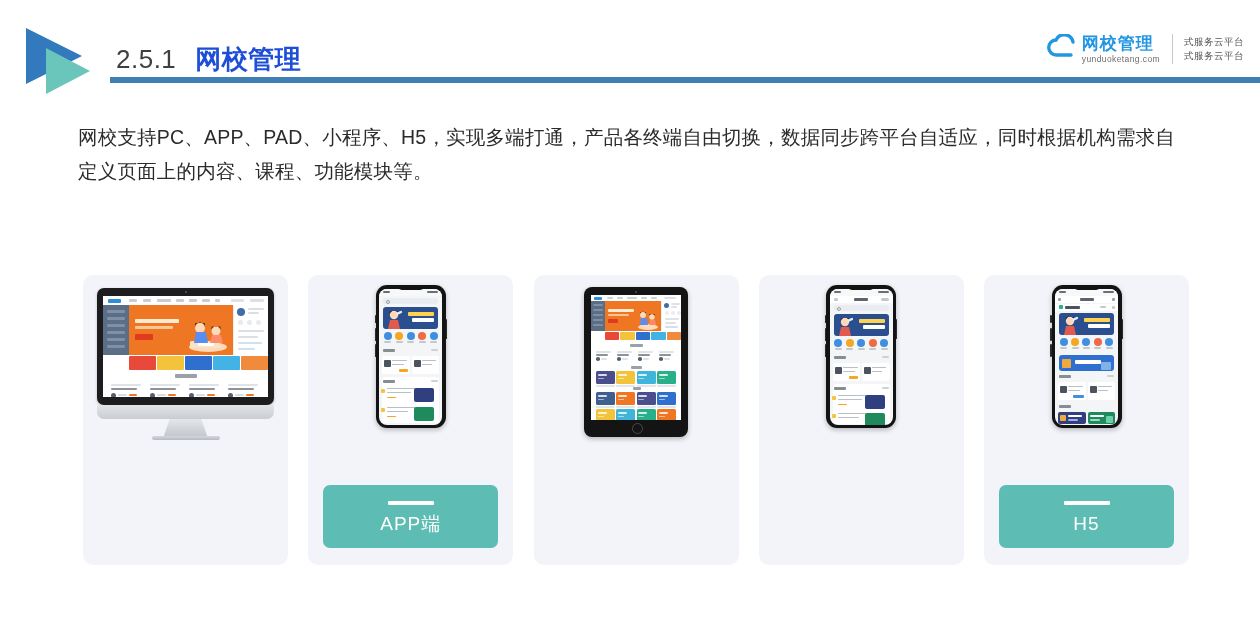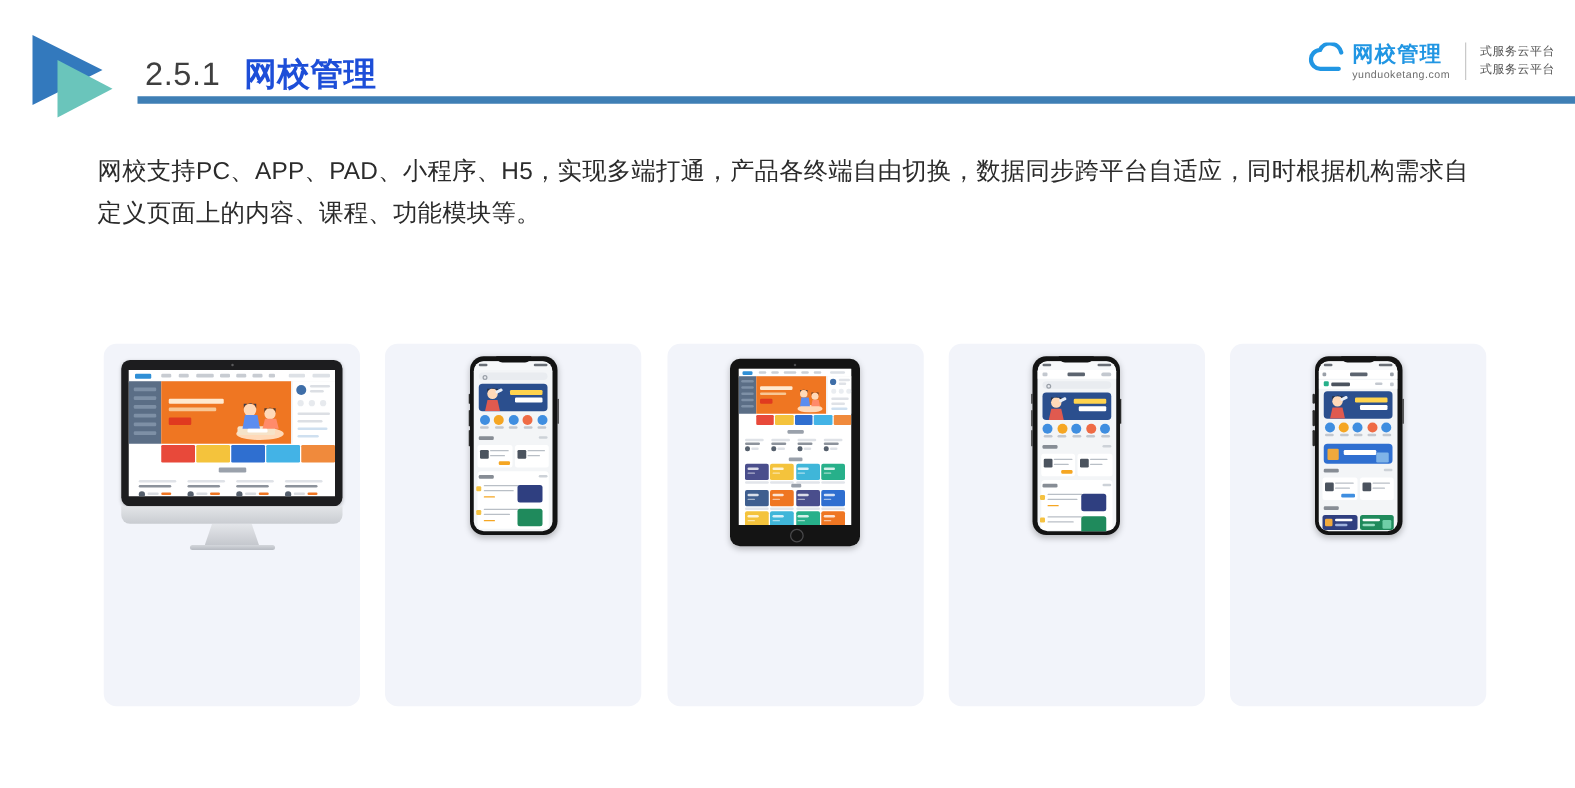--- a/index.html
+++ b/index.html
@@ -423,20 +423,24 @@
             <span class="dot"></span>
             <span class="l" style="top:0;width:28px"></span>
             <span class="l" style="top:4px;width:21px"></span>
             <span class="l" style="top:9px;width:9px;background:#f5a623"></span>
             <span class="th" style="background:#1f8a5c"></span>
           </div>
         </div>
         <div class="ip-notch"></div>
       </div>
     </div>
+    <div class="label-box">
+      <span class="label-bar"></span>
+      <span class="label-text">APP端</span>
+    </div>
   </div>
 
   <div class="card">
     <div class="device-area">
       <div class="ipad">
         <div class="ipad-frame"></div>
         <div class="ipad-cam"></div>
         <div class="ipad-screen">
           <div class="pd-nav"></div>
           <div class="pd-logo"></div>
@@ -786,15 +790,19 @@
             <div style="width:27.5px;height:12px;background:#1f8a5c;border-radius:2px;position:relative">
               <span style="position:absolute;left:2px;top:3px;width:14px;height:2px;background:#fff;border-radius:1px;display:block"></span>
               <span style="position:absolute;left:2px;top:7px;width:10px;height:2px;background:#9adcc2;border-radius:1px;display:block"></span>
               <span style="position:absolute;right:2px;bottom:1px;width:7px;height:7px;background:#6fcfa8;border-radius:1px;display:block"></span>
             </div>
           </div>
         </div>
         <div class="ip-notch"></div>
       </div>
     </div>
+    <div class="label-box">
+      <span class="label-bar"></span>
+      <span class="label-text">H5</span>
+    </div>
   </div>
 
 </div>
 
 </body></html>

